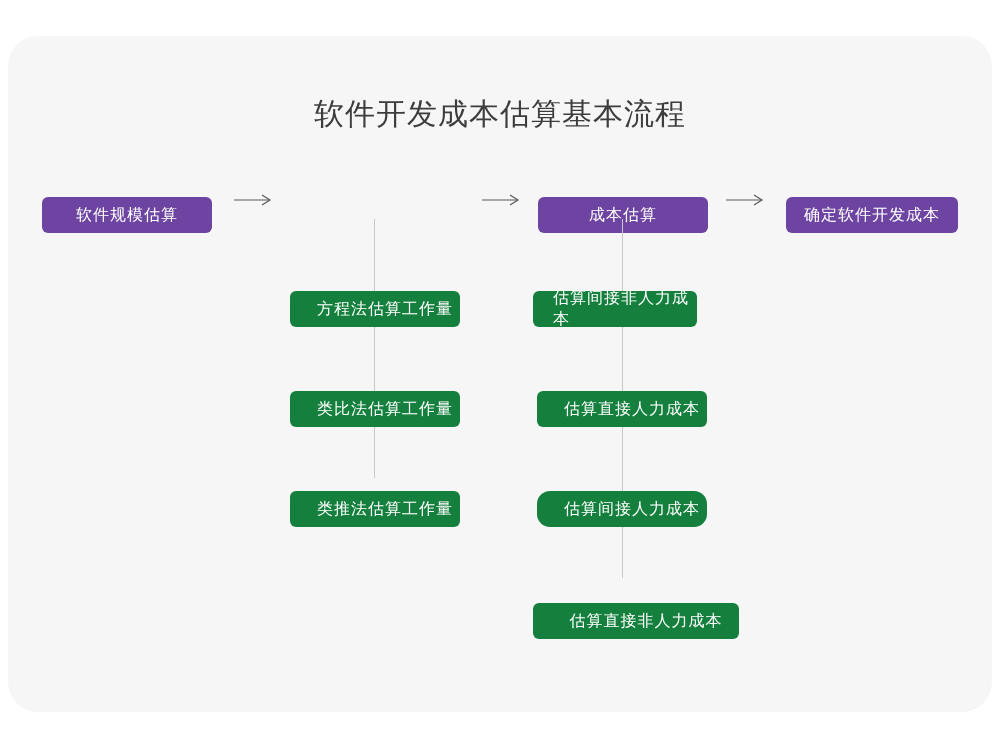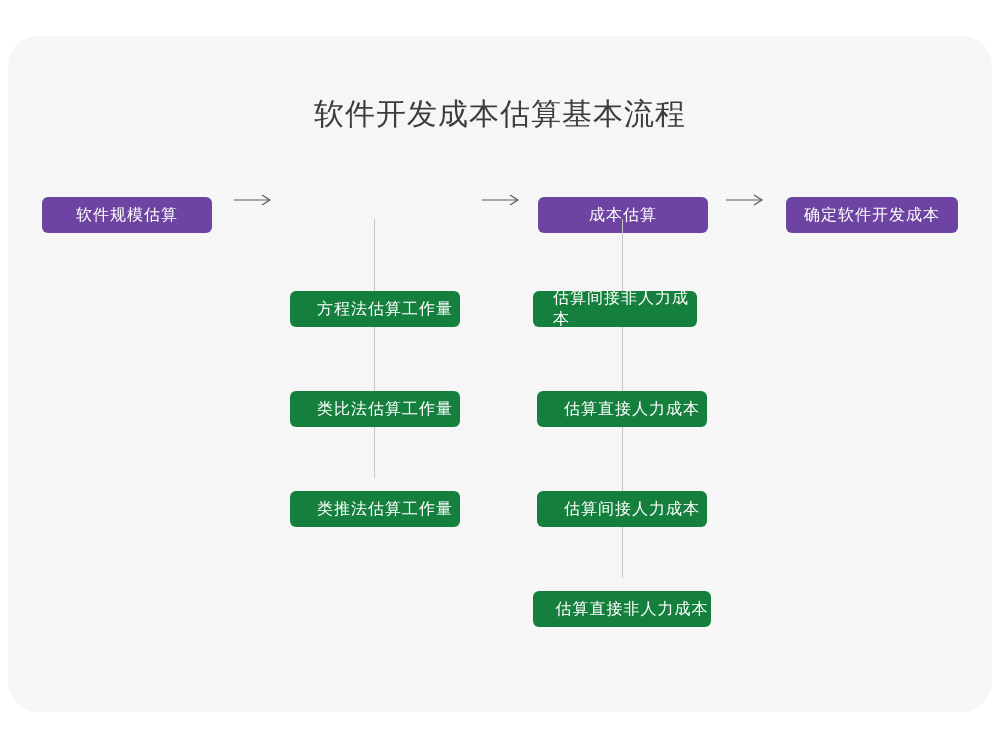--- a/index.html
+++ b/index.html
@@ -80,22 +80,22 @@
   
   .cn0 { left: 374px; top: 219px; height: 259px; }
   .cn1 { left: 622px; top: 219px; height: 359px; }
   
   .ws0 { left: 290px; width: 170px; top: 277px; }
   .ws1 { left: 290px; width: 170px; top: 377px; text-align: right; }
   .ws2 { left: 290px; width: 170px; top: 477px; text-align: right; }
   
   .cs0 { left: 533px; width: 164px; top: 277px; }
   .cs1 { left: 537px; width: 170px; top: 377px; font-family: Liberation Mono, monospace; }
-  .cs2 { left: 537px; width: 170px; top: 477px; }
-  .cs3 { left: 533px; width: 178px; top: 577px; font-family: Liberation Serif, serif; }
+  .cs2 { left: 537px; width: 170px; top: 477px; border-radius: 13px; }
+  .cs3 { left: 533px; width: 206px; top: 589px; font-family: Liberation Serif, serif; }
 </style>
 </head>
 <body>
 
 <div class="canvas">
   <div class="card"></div>
 
   <h1 class="title">软件开发成本估算基本流程</h1>
 
   <div class="node node-primary pn0">软件规模估算</div>

